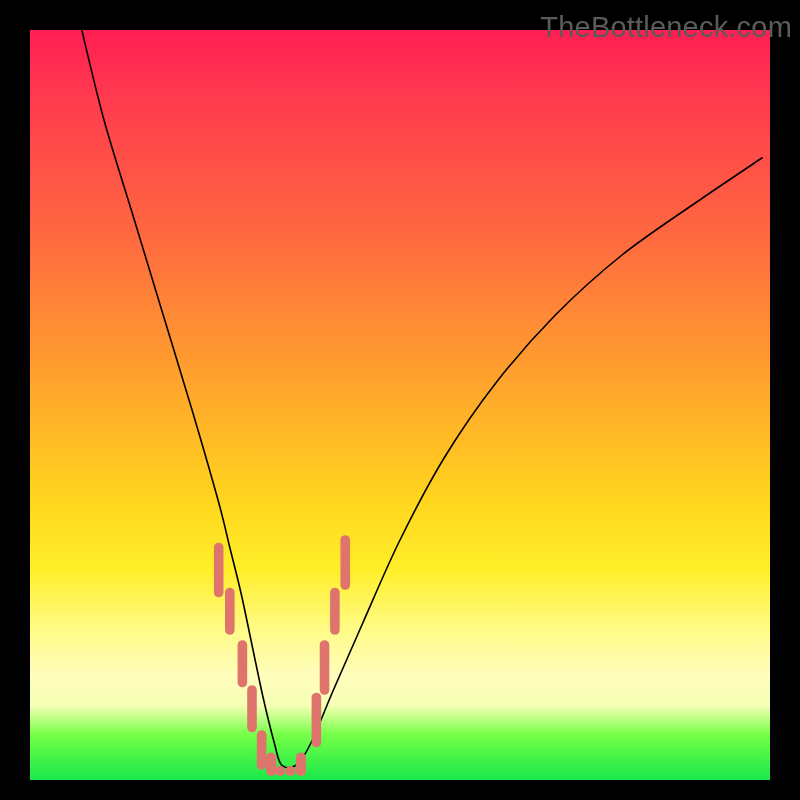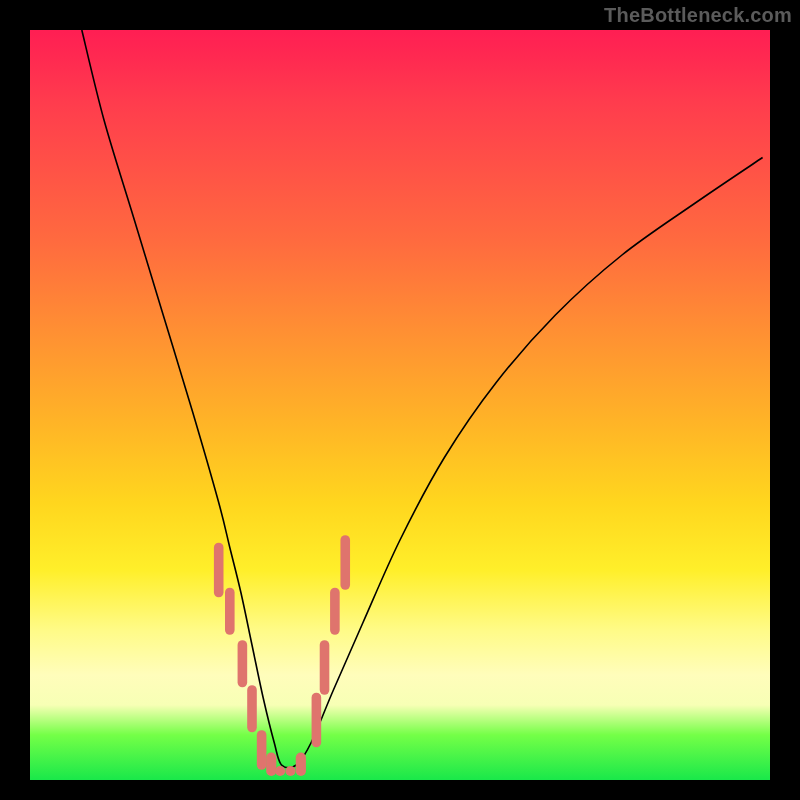--- a/index.html
+++ b/index.html
@@ -39,26 +39,26 @@
       #74ff47 94%,
       #19e84a 100%);
   }
   svg.curves {
     position: absolute;
     left: 0;
     top: 0;
   }
   .watermark {
     position: absolute;
-    top: 4px;
+    top: 11px;
     right: 8px;
     color: #5b5b5b;
-    font-size: 20px;
+    font-size: 29px;
     letter-spacing: 0.2px;
-    font-weight: 700;
+    font-weight: 400;
     user-select: none;
   }
 </style>
 </head>
 <body>
 
 <div class="stage">
 
   <div class="plot-area"></div>
 

